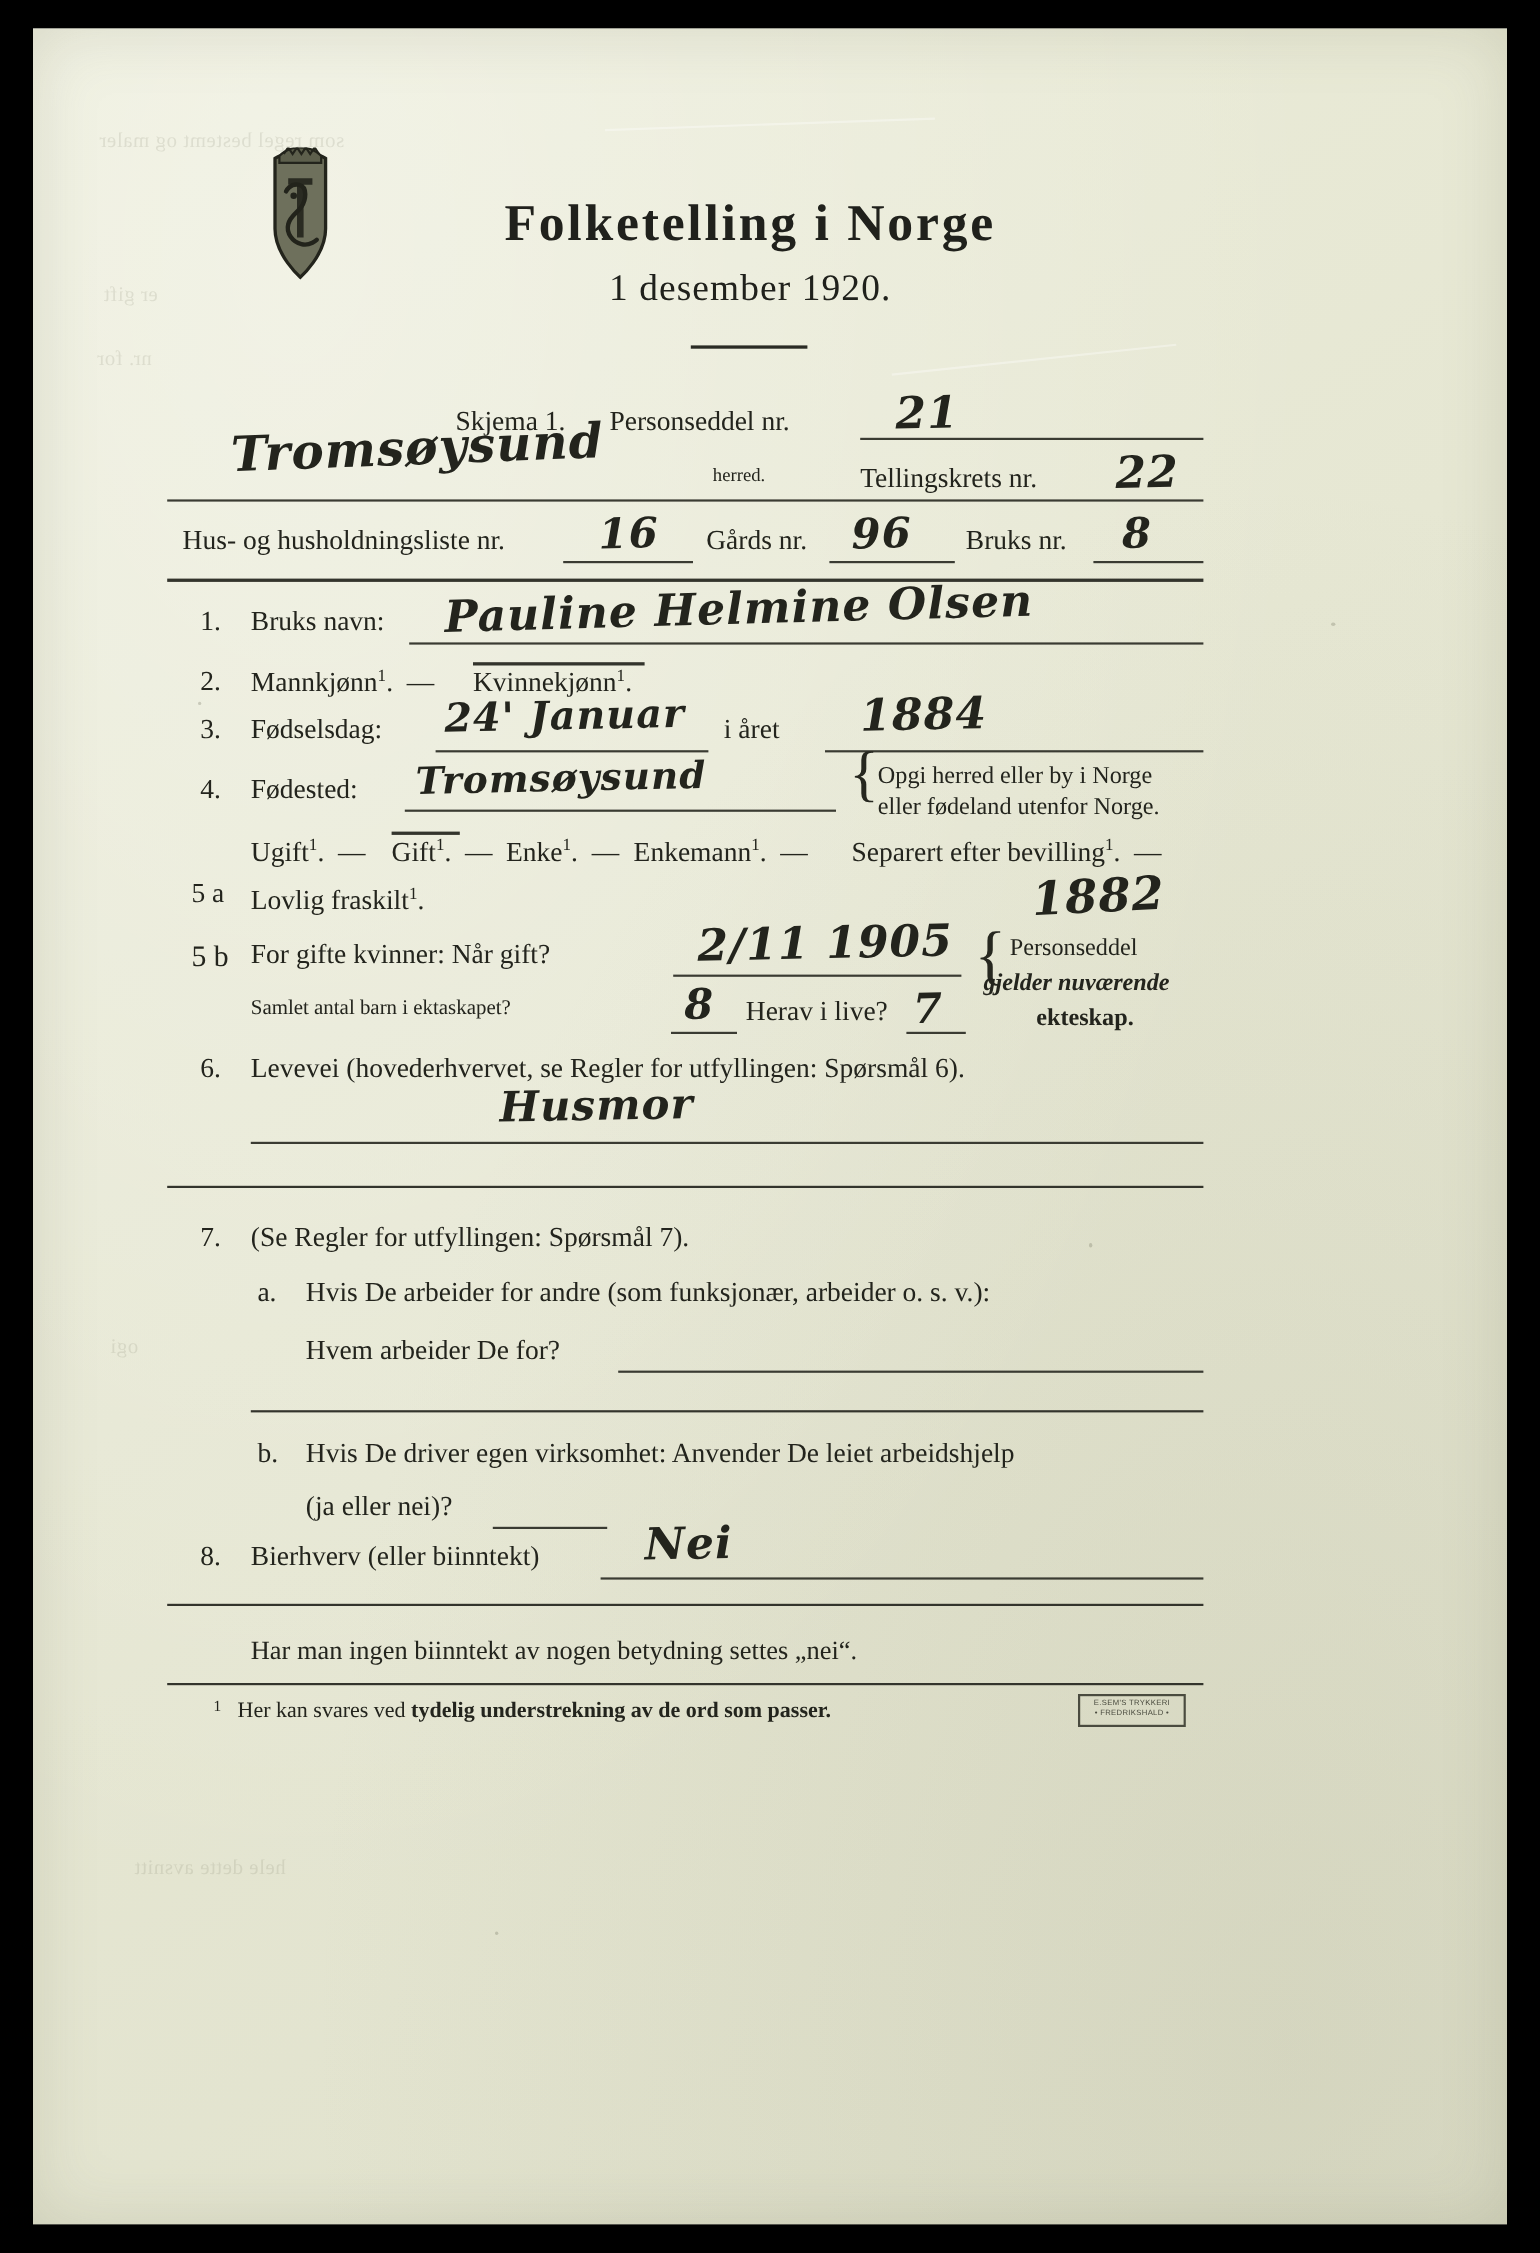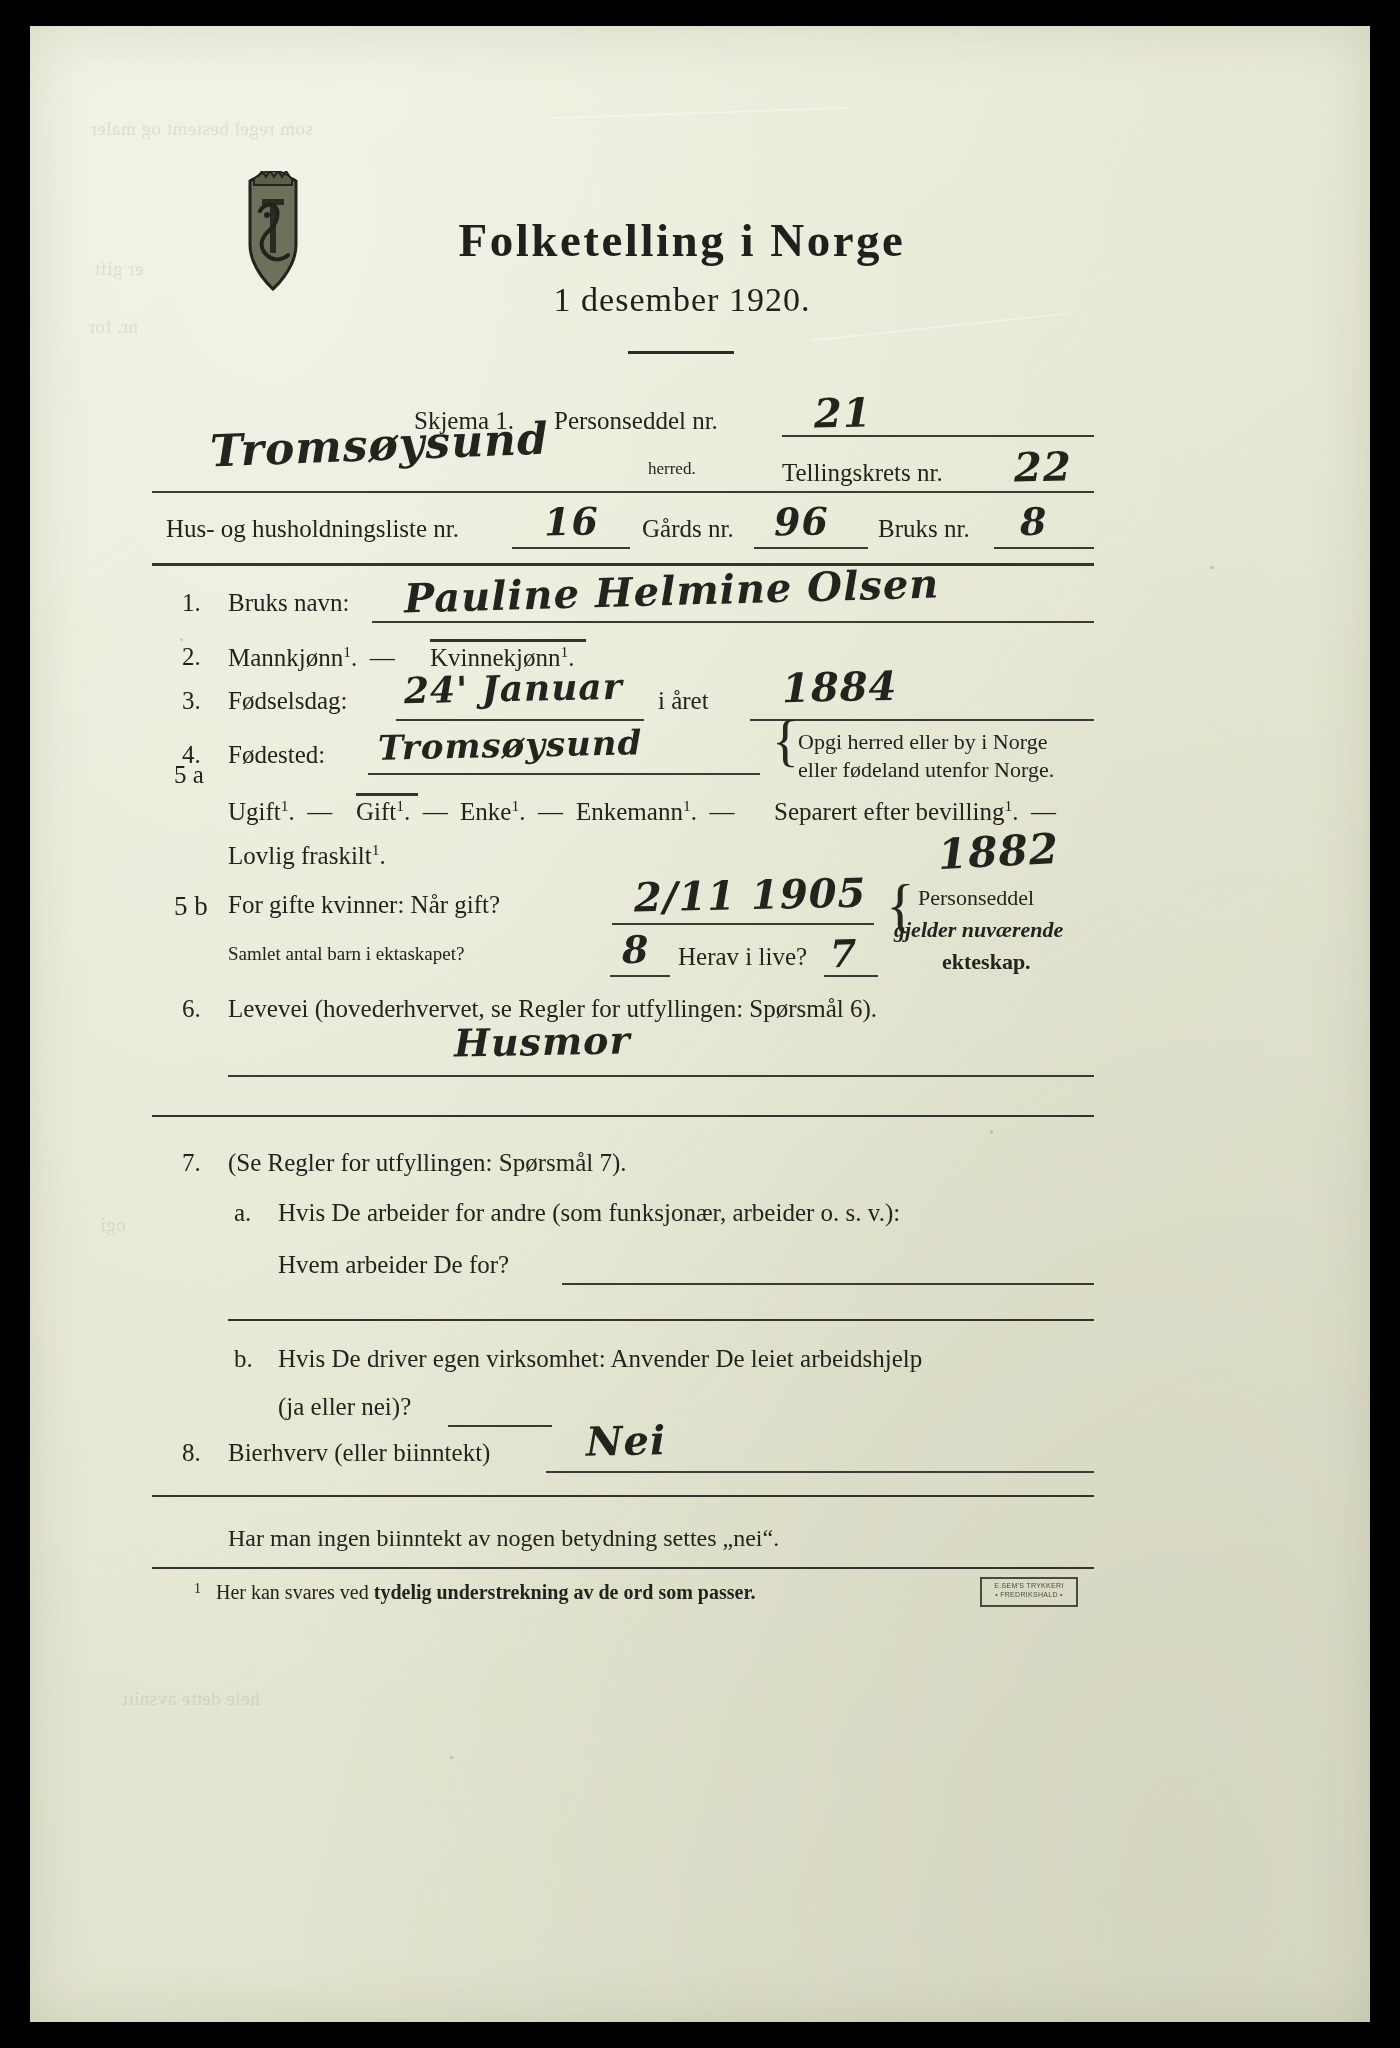--- a/index.html
+++ b/index.html
@@ -56,21 +56,20 @@
     pointer-events: none;
   }
 
   
   .frame {
     position: absolute;
     left: 52px;
     top: 0;
     width: 1218px;
     height: 1886px;
-    margin-top: 37px;
   }
 
   .coat {
     position: absolute;
     left: 152px;
     top: 108px;
     width: 78px;
     height: 124px;
   }
 
@@ -231,21 +230,21 @@
       <div class="hw" style="position:absolute; left:700px; top:600px; font-size:40px;">1884</div>
 
       <div class="lbl" style="left:100px; top:678px; font-size:25px;">4.</div>
       <div class="lbl" style="left:146px; top:678px; font-size:25px;">Fødested:</div>
       <div class="ln" style="left:286px; top:710px; width:392px;"></div>
       <div class="hw" style="position:absolute; left:296px; top:662px; font-size:34px;">Tromsøysund</div>
       <div class="brace" style="left:690px; top:650px; font-size:56px;">{</div>
       <div class="lbl" style="left:716px; top:666px; font-size:22px;">Opgi herred eller by i Norge</div>
       <div class="lbl" style="left:716px; top:694px; font-size:22px;">eller fødeland utenfor Norge.</div>
 
-      <div class="lbl" style="left:92px; top:698px; font-size:25px;">5 a</div>
+      <div class="lbl" style="left:92px; top:773px; font-size:25px;">5 a</div>
       <div class="lbl" style="left:146px; top:734px; font-size:25px;"><span>Ugift</span><span class="sup">1</span>. &nbsp;—</div>
       <div class="lbl" style="left:274px; top:734px; font-size:25px;"><span>Gift</span><span class="sup">1</span>. &nbsp;—</div>
       <div class="hrule" style="left:274px; top:730px; width:62px; height:3px;"></div>
       <div class="lbl" style="left:378px; top:734px; font-size:25px;"><span>Enke</span><span class="sup">1</span>. &nbsp;—</div>
       <div class="lbl" style="left:494px; top:734px; font-size:25px;"><span>Enkemann</span><span class="sup">1</span>. &nbsp;—</div>
       <div class="lbl" style="left:692px; top:734px; font-size:25px;"><span>Separert efter bevilling</span><span class="sup">1</span>. &nbsp;—</div>
       <div class="lbl" style="left:146px; top:778px; font-size:25px;"><span>Lovlig fraskilt</span><span class="sup">1</span>.</div>
 
       <div class="hw" style="position:absolute; left:856px; top:764px; font-size:42px; transform:rotate(-3deg);">1882</div>
 

